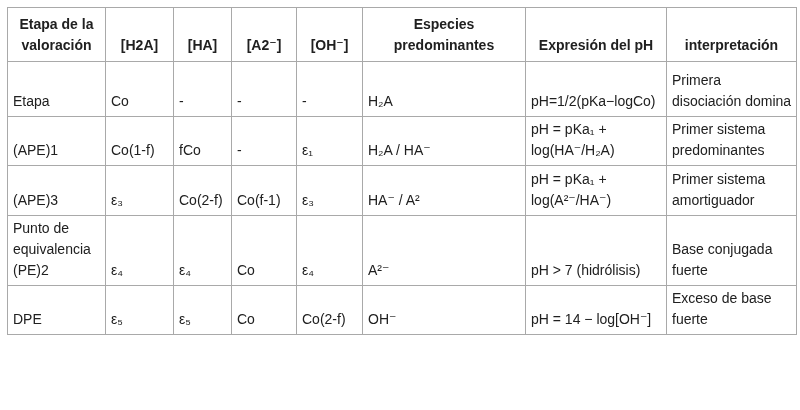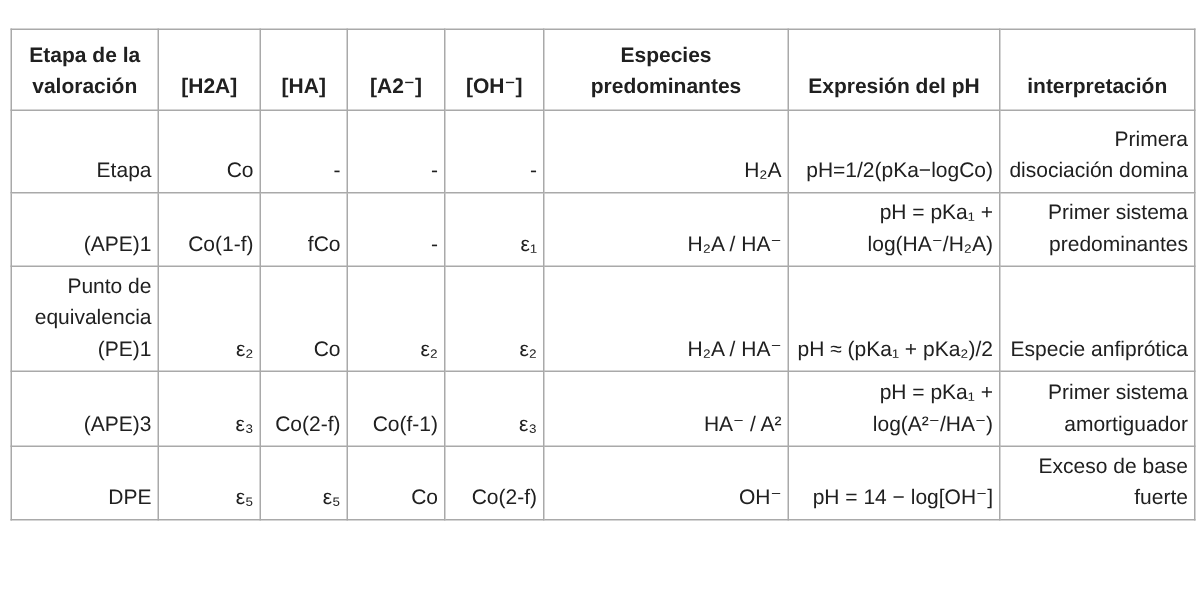--- a/index.html
+++ b/index.html
@@ -14,30 +14,29 @@
     position: absolute;
     left: 7px;
     top: 7px;
   }
   table.titration {
     border-collapse: collapse;
     table-layout: fixed;
     width: 789px;
     color: #202020;
     font-size: 14px;
-    margin-top: 12px;
   }
   table.titration th,
   table.titration td {
     border: 1px solid #a9a9a9;
     vertical-align: bottom;
     padding: 2px 4px 4px 5px;
     line-height: 21px;
     font-weight: normal;
-    text-align: right;
+    text-align: left;
     overflow: hidden;
   }
   table.titration th {
     font-weight: bold;
     text-align: center;
     padding-bottom: 5px;
     padding-left: 2px;
     padding-right: 2px;
   }
   
@@ -94,39 +93,39 @@
       <tr class="rh-2">
         <td>(APE)1</td>
         <td>Co(1-f)</td>
         <td>fCo</td>
         <td>-</td>
         <td>ε₁</td>
         <td>H₂A / HA⁻</td>
         <td>pH = pKa₁ + log(HA⁻/H₂A)</td>
         <td class="c-interp">Primer sistema predominantes</td>
       </tr>
-      <tr class="rh-3">
-        <td>Punto de equivalencia (PE)1</td>
-        <td>ε₂</td>
-        <td>Co</td>
-        <td>ε₂</td>
-        <td>ε₂</td>
-        <td>H₂A / HA⁻</td>
-        <td class="nw">pH ≈ (pKa₁ + pKa₂)/2</td>
-        <td class="c-interp nw">Especie anfiprótica</td>
-      </tr>
       <tr class="rh-4">
         <td>(APE)3</td>
         <td>ε₃</td>
         <td>Co(2-f)</td>
         <td>Co(f-1)</td>
         <td>ε₃</td>
         <td>HA⁻ / A²</td>
         <td>pH = pKa₁ + log(A²⁻/HA⁻)</td>
         <td class="c-interp">Primer sistema amortiguador</td>
+      </tr>
+      <tr class="rh-5">
+        <td>Punto de equivalencia (PE)2</td>
+        <td>ε₄</td>
+        <td>ε₄</td>
+        <td>Co</td>
+        <td>ε₄</td>
+        <td>A²⁻</td>
+        <td>pH &gt; 7 (hidrólisis)</td>
+        <td class="c-interp">Base conjugada fuerte</td>
       </tr>
       <tr class="rh-6">
         <td>DPE</td>
         <td>ε₅</td>
         <td>ε₅</td>
         <td>Co</td>
         <td>Co(2-f)</td>
         <td>OH⁻</td>
         <td>pH = 14 − log[OH⁻]</td>
         <td class="c-interp">Exceso de base fuerte</td>

